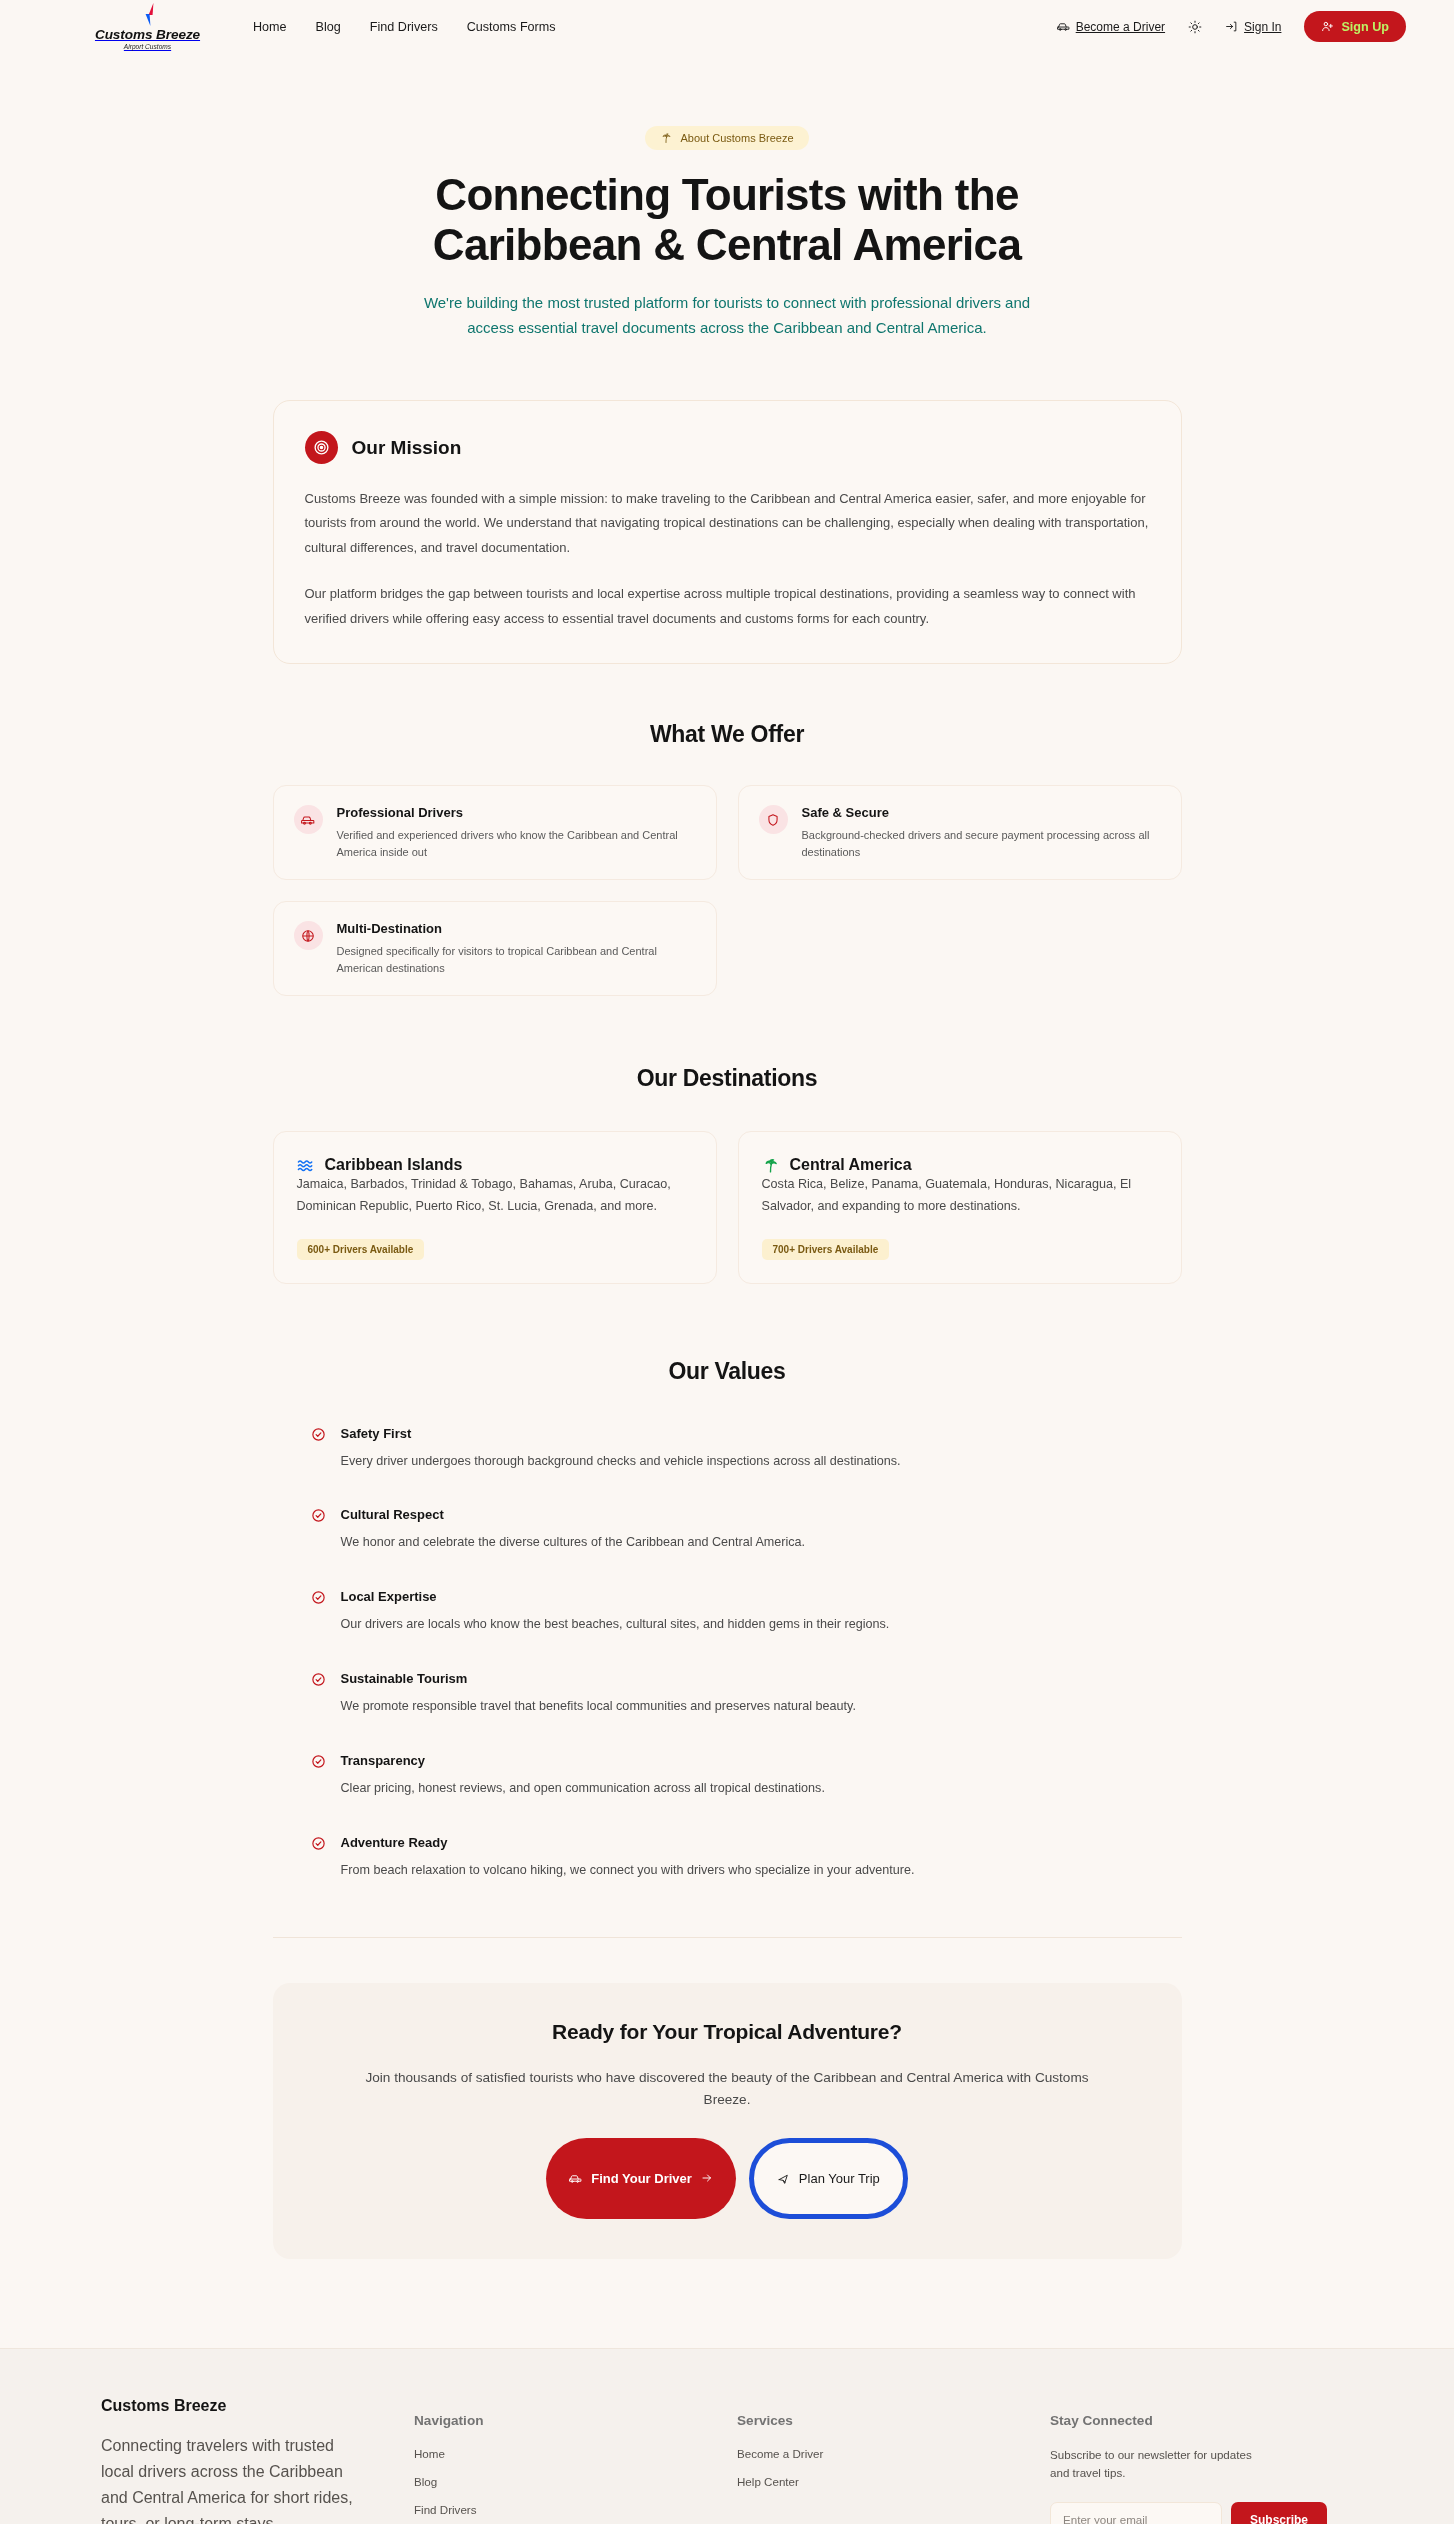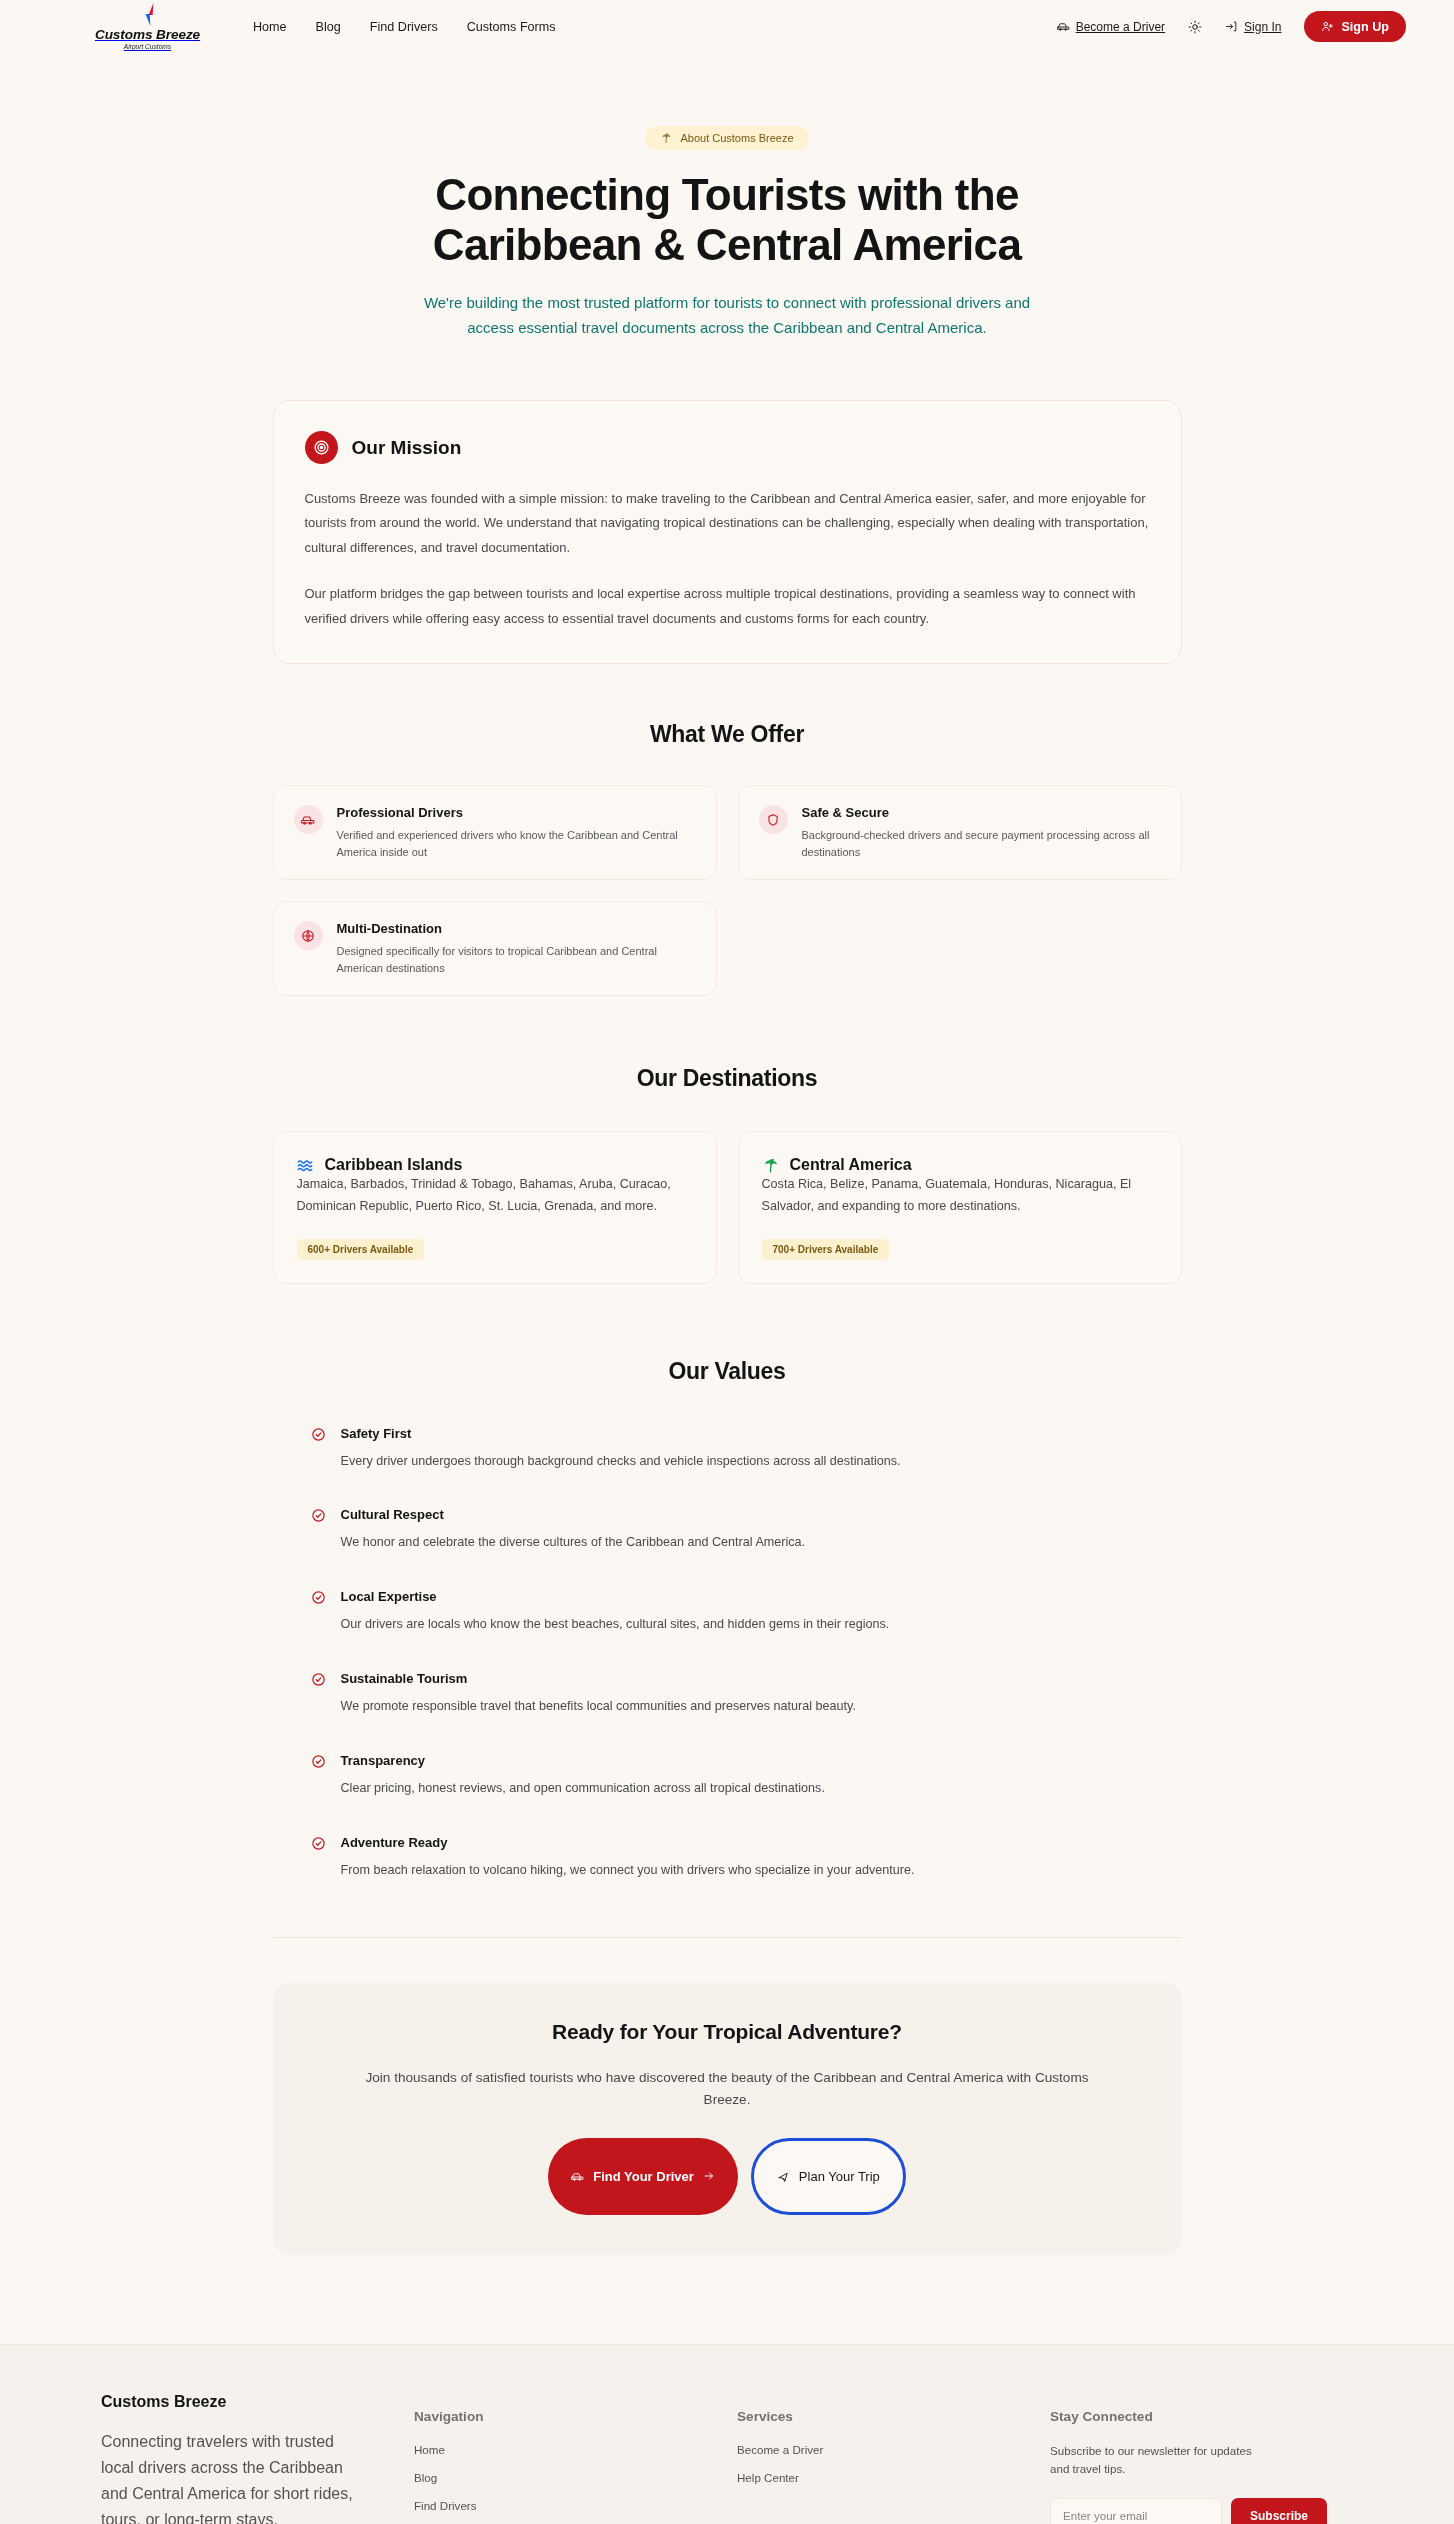--- a/index.html
+++ b/index.html
@@ -65,21 +65,21 @@
     margin-left: auto;
     display: flex; align-items: center; gap: 23px;
   }
   .hr-item {
     display: flex; align-items: center; gap: 6px;
     font-size: 12px; color: #1A1A1A; white-space: nowrap;
   }
   .icon { display: inline-flex; align-items: center; justify-content: center; }
   .btn-signup {
     display: flex; align-items: center; gap: 7px;
-    background: #C3161C; color: #ffffff;
+    background: #C3161C; color: #bef264;
     font-size: 12.6px; font-weight: 600;
     padding: 8.6px 17px; border-radius: 504px;
     border: none; white-space: nowrap;
   }
 
   
   .hero { text-align: center; padding-top: 73px; }
   .badge {
     display: inline-flex; align-items: center; gap: 8px;
     background: #FDF2D2; color: #7A5A12;
@@ -196,21 +196,21 @@
   .cta-actions { margin-top: 27px; display: flex; justify-content: center; gap: 13px; }
   .btn-primary {
     display: inline-flex; align-items: center; gap: 9px;
     background: #C3161C; color: #fff;
     font-size: 13px; font-weight: 600;
     padding: 12px 23px; border-radius: 504px; border: none;
   }
   .btn-ghost {
     display: inline-flex; align-items: center; gap: 9px;
     background: #FCF8F4; color: #1A1A1A;
-    border: 3px solid #1d4ed8;
+    border: 5px solid #1d4ed8;
     font-size: 13px; font-weight: 500;
     padding: 28px 23px; border-radius: 504px;
   }
 
   
   .footer {
     margin-top: 89px;
     background: #F5F1ED;
     border-top: 1px solid #EFE6DC;
     padding: 48px 0 0;

